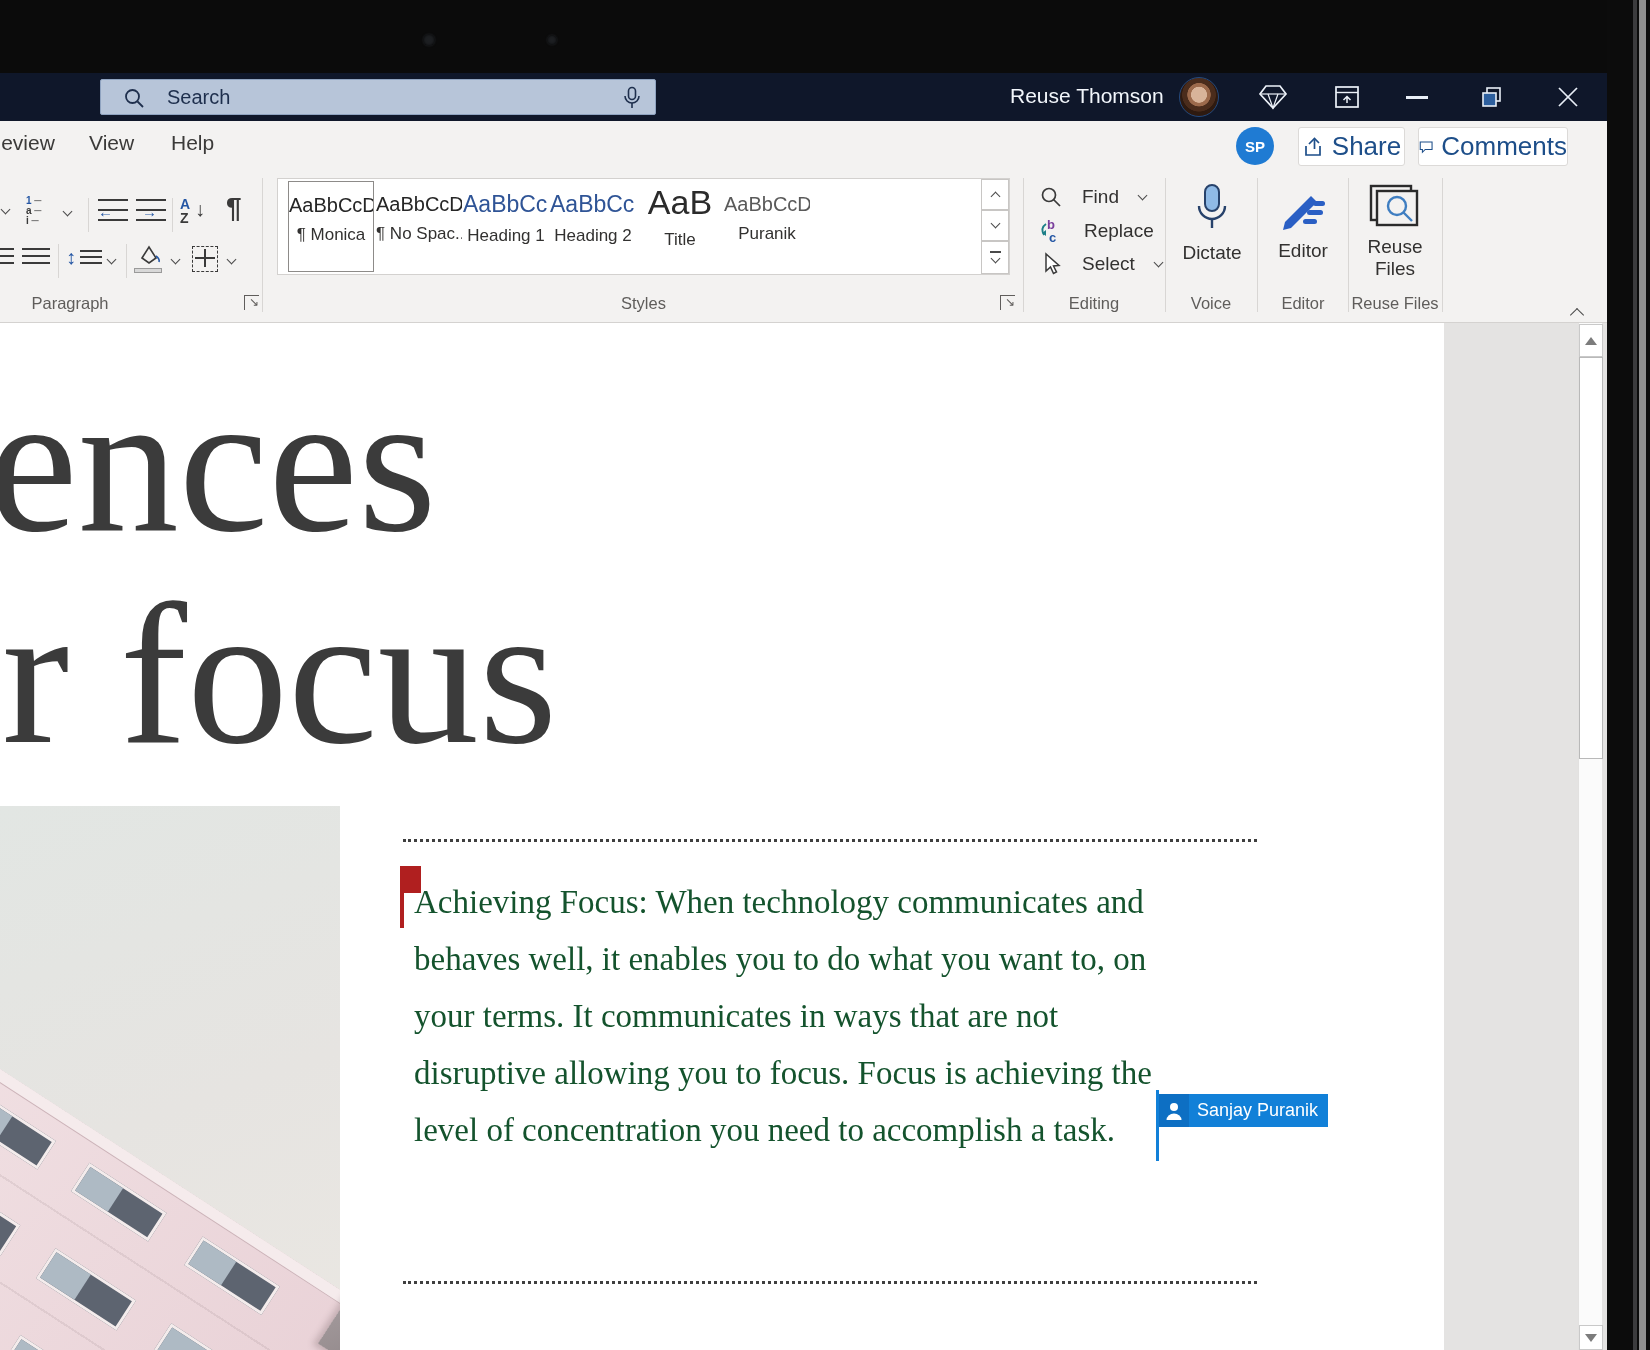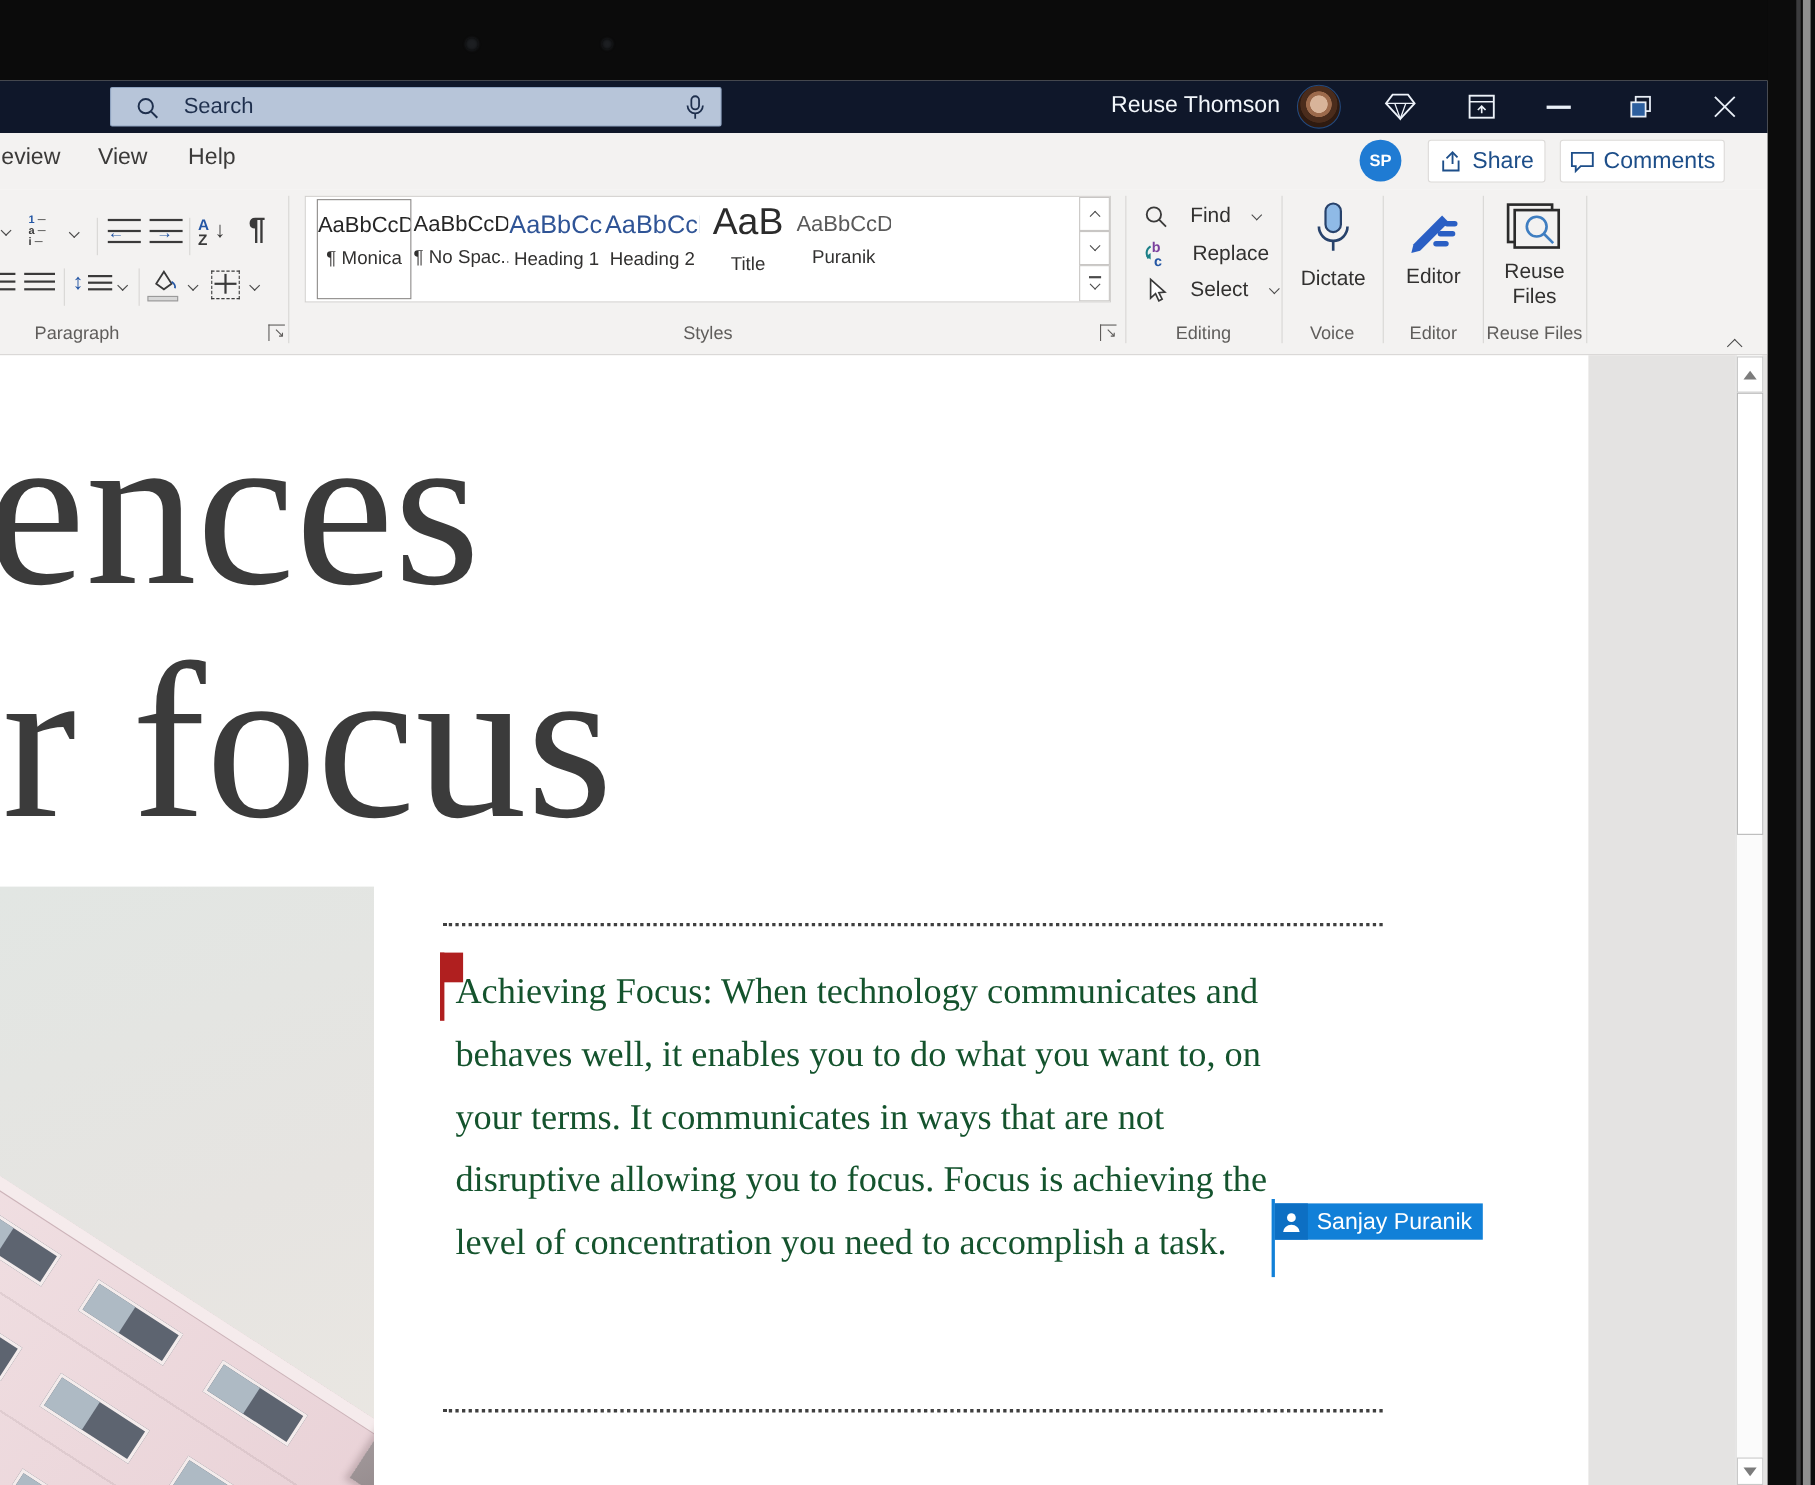--- a/index.html
+++ b/index.html
@@ -23,21 +23,21 @@
   .avatar{left:1179px;top:4px;width:40px;height:40px;border-radius:50%;
           background:radial-gradient(circle at 50% 44%,#d8b49a 0 27%,#9c6a4c 29% 40%,#4a2c1c 42% 58%,#2e1a10 60% 100%);
           border:1px solid #24497c;}
   .winbtn{color:#e9eff7;}
   
   .tabrow{left:0;top:48px;width:1607px;height:51px;background:#f3f2f1;}
   .tab{top:10px;font-size:21px;color:#3b3a39;}
   .sp-badge{left:1236px;top:6px;width:38px;height:38px;border-radius:50%;background:#1f7bd3;
             color:#fff;font-size:15px;font-weight:bold;display:flex;align-items:center;justify-content:center;}
   .pillbtn{top:6px;height:39px;background:#fff;border:1px solid #dcdad8;border-radius:3px;
-           display:flex;align-items:center;justify-content:center;gap:8px;color:#1d4e89;font-size:21px;}
+           display:flex;align-items:center;justify-content:center;gap:8px;color:#1d4e89;font-size:26px;}
   
   .ribbon{left:0;top:99px;width:1607px;height:151px;background:#f3f2f1;border-bottom:1px solid #d4d2d0;}
   .sep{width:1px;background:#d8d6d4;top:6px;height:134px;}
   .minisep{width:1px;background:#d8d6d4;height:34px;}
   .grouplabel{top:122px;font-size:16.5px;color:#5f5d5b;text-align:center;}
   .ric{color:#3a3a3a;}
   .ln{display:block;height:2px;background:#3a3a3a;margin-bottom:4px;}
   .chev{display:inline-block;width:7px;height:7px;border-right:1.8px solid #4a4a4a;border-bottom:1.8px solid #4a4a4a;transform:rotate(45deg);}
   .chev-up{transform:rotate(-135deg);}
   .launcher{width:15px;height:15px;border-top:1.6px solid #5f5d5b;border-left:1.6px solid #5f5d5b;
@@ -60,21 +60,21 @@
   .docarea{left:0;top:250px;width:1607px;height:1027px;background:#e4e3e2;}
   .page{left:0;top:0;width:1444px;height:1027px;background:#fff;overflow:hidden;}
   .headline{font-family:"Liberation Serif",serif;font-size:202px;line-height:212px;color:#3b3b3b;white-space:nowrap;}
   .dotline{height:0;border-top:3px dotted #3f3f3f;width:854px;left:403px;}
   .bodytext{font-family:"Liberation Serif",serif;font-size:33px;line-height:57px;color:#14532d;white-space:nowrap;margin-left:11px;}
   .flag-red-bar{left:400px;top:543px;width:4px;height:62px;background:#b01f1f;}
   .flag-red{left:400px;top:543px;width:21px;height:27px;background:#b01f1f;}
   .cursor-blue{left:1156px;top:767px;width:3px;height:71px;background:#1180d8;}
   .collabflag{left:1159px;top:771px;height:33px;background:#1180d8;display:flex;align-items:center;}
   .collabflag .pic{width:30px;height:33px;background:#0d6fc3;display:flex;align-items:center;justify-content:center;}
-  .collabflag .nm{color:#fff;font-size:21px;padding:0 10px 0 8px;white-space:nowrap;}
+  .collabflag .nm{color:#fff;font-size:18px;padding:0 10px 0 8px;white-space:nowrap;}
   
   .scrollbar{left:1578px;top:0;width:24px;height:1027px;background:#fbfbfb;border-left:1px solid #e2e1e0;}
   .sb-btn{left:0;width:24px;background:#fff;border:1px solid #c9c9c9;display:flex;align-items:center;justify-content:center;}
   .tri-up{width:0;height:0;border-left:6px solid transparent;border-right:6px solid transparent;border-bottom:8px solid #7c7c7c;}
   .tri-dn{width:0;height:0;border-left:6px solid transparent;border-right:6px solid transparent;border-top:8px solid #7c7c7c;}
   .sb-thumb{left:0;top:34px;width:24px;height:402px;background:#fff;border:1px solid #b9b9b9;}
   
   .photo{left:0;top:483px;width:340px;height:544px;overflow:hidden;
          background:linear-gradient(160deg,#e2e6e3 0%,#e6e4e1 55%,#eae7e2 100%);}
   .bldg{position:absolute;left:-20px;top:250px;width:760px;height:620px;transform-origin:0 0;transform:rotate(33deg);

